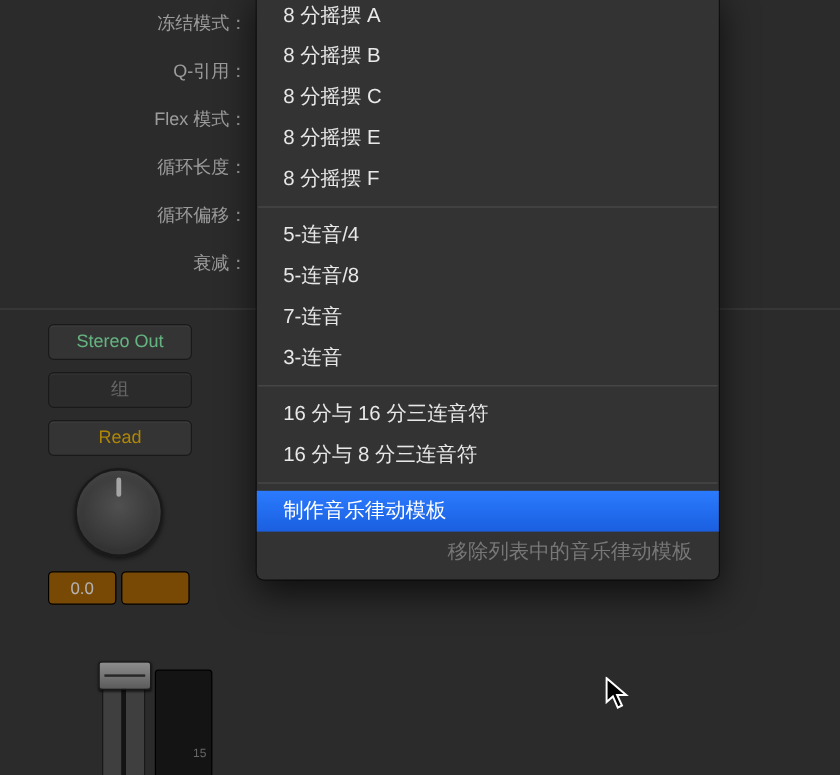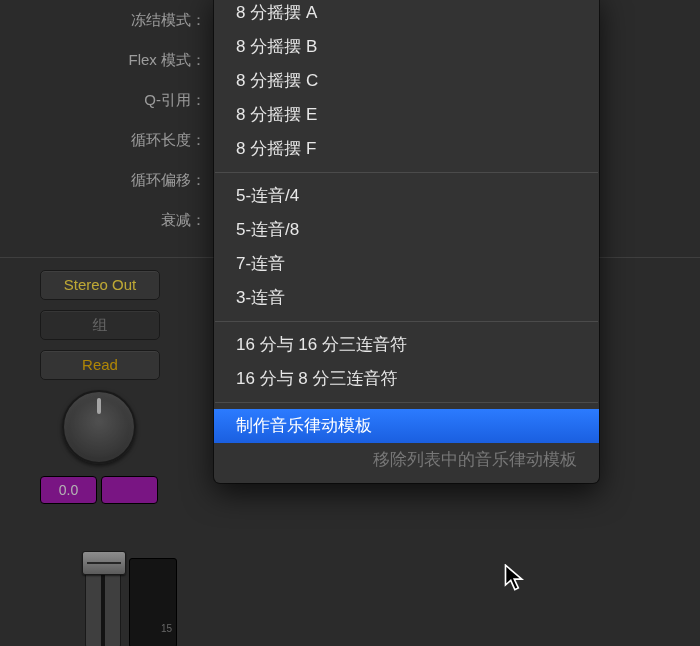--- a/index.html
+++ b/index.html
@@ -47,21 +47,21 @@
     left: 40px;
     width: 140px;
   }
   .btn {
     width: 118px;
     height: 28px;
     line-height: 27px;
     border-radius: 5px;
     border: 1px solid #222;
     background: #464646;
-    color: #fde047;
+    color: #86efac;
     text-align: center;
     margin-bottom: 10px;
     font-size: 15px;
     box-shadow: inset 0 1px 0 rgba(255,255,255,0.08);
   }
   .btn.group { color: #888; background:#3a3a3a; }
   .btn.read { color: #eab308; }
   .knob-wrap {
     width: 118px; text-align:center; margin-top:6px;
   }
@@ -82,21 +82,21 @@
     background:#ddd;
     border-radius:2px;
     transform: translateX(-50%);
   }
   .value-row {
     margin-top:12px;
     display:flex;
   }
   .value-box {
     width:56px; height:26px;
-    background:#a21caf;
+    background:#a16207;
     border:1px solid #000;
     color:#eee;
     text-align:center;
     line-height:26px;
     font-size:14px;
     border-radius:4px;
   }
   .value-box + .value-box { margin-left:4px; }
   .meter {
     position:absolute;
@@ -196,22 +196,22 @@
     pointer-events:none;
   }
 </style>
 </head>
 <body>
 
 <div class="bg-panel"></div>
 
 <div class="panel-rows">
   <div class="row-label">冻结模式：</div>
+  <div class="row-label">Q-引用：</div>
   <div class="row-label">Flex 模式：</div>
-  <div class="row-label">Q-引用：</div>
   <div class="row-label">循环长度：</div>
   <div class="row-label">循环偏移：</div>
   <div class="row-label">衰减：</div>
 </div>
 
 <div class="divider-h"></div>
 
 <div class="side-controls">
   <div class="btn">Stereo Out</div>
   <div class="btn group">组</div>

